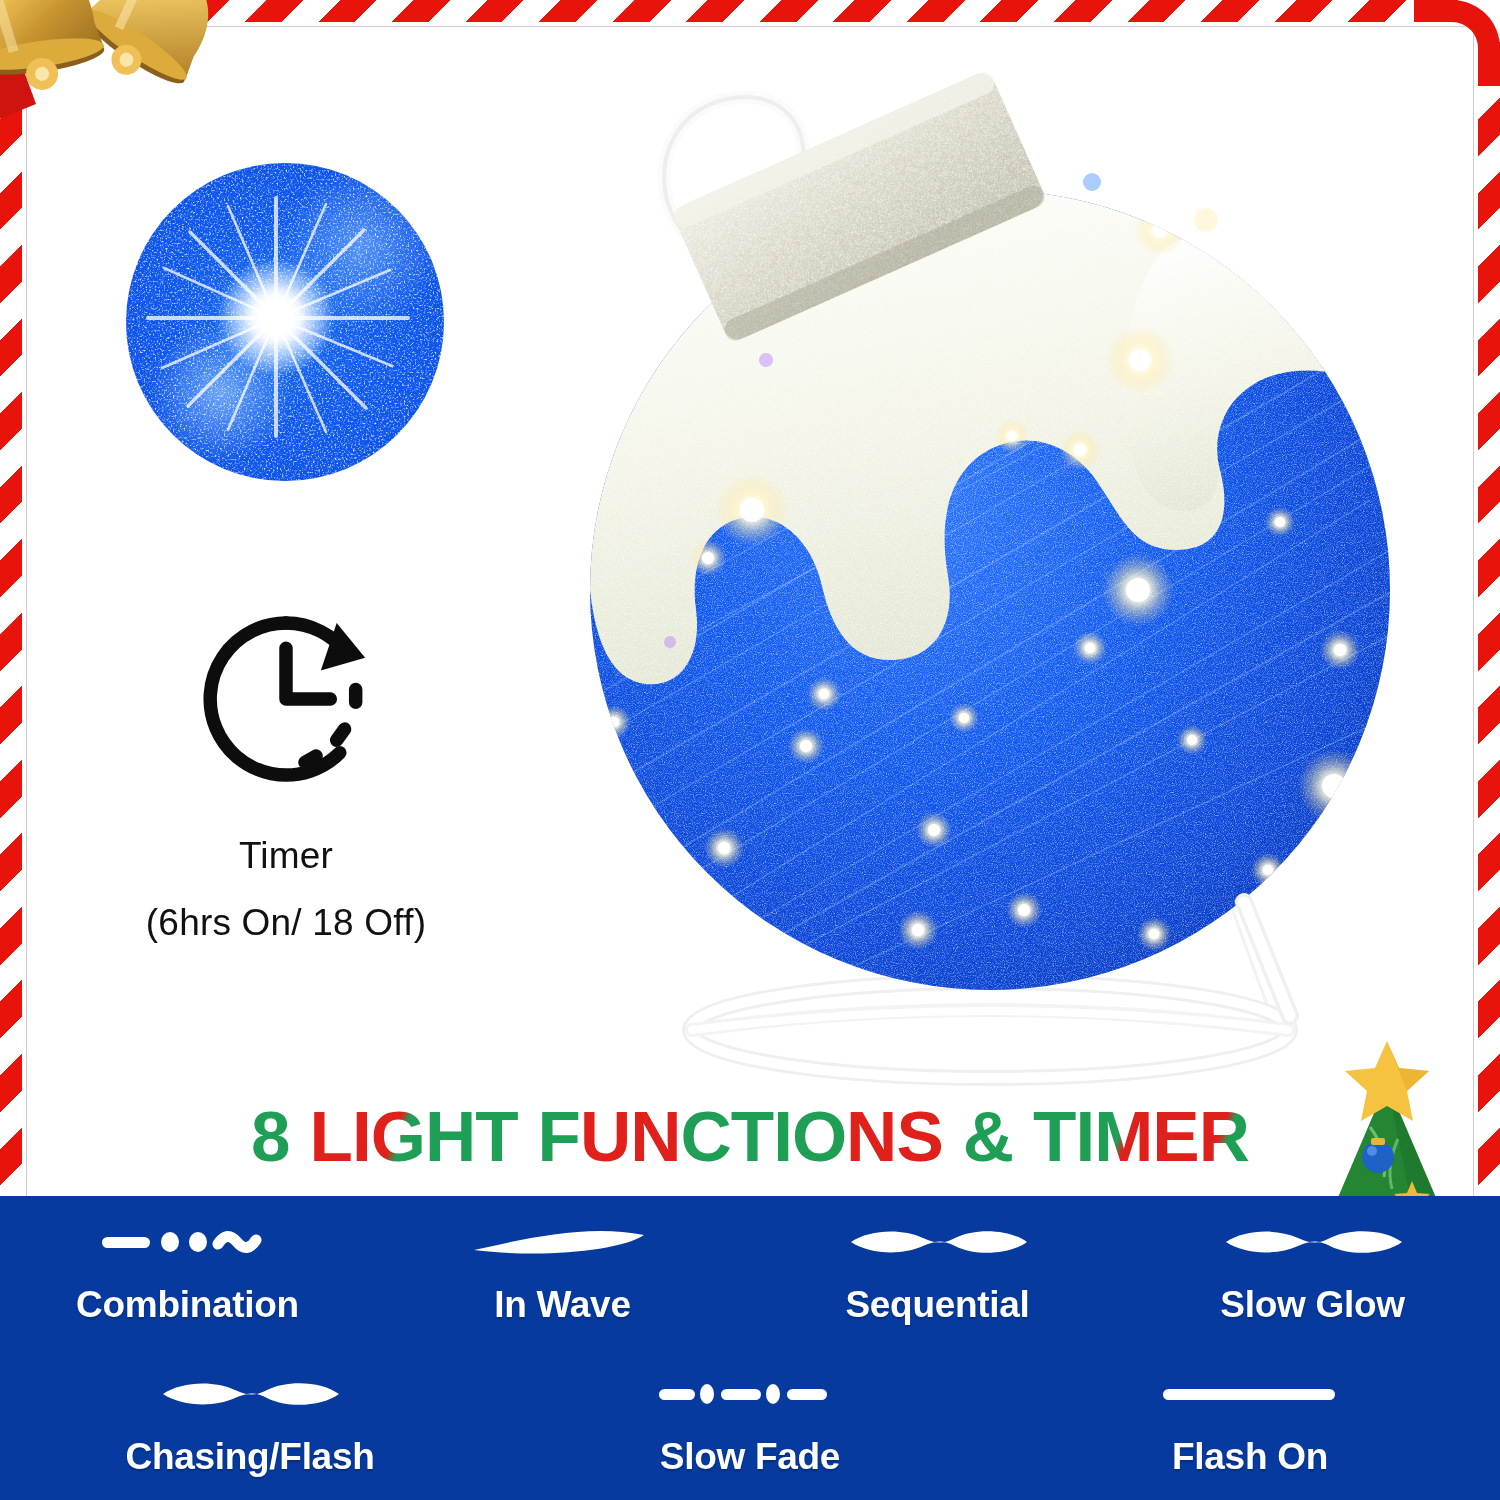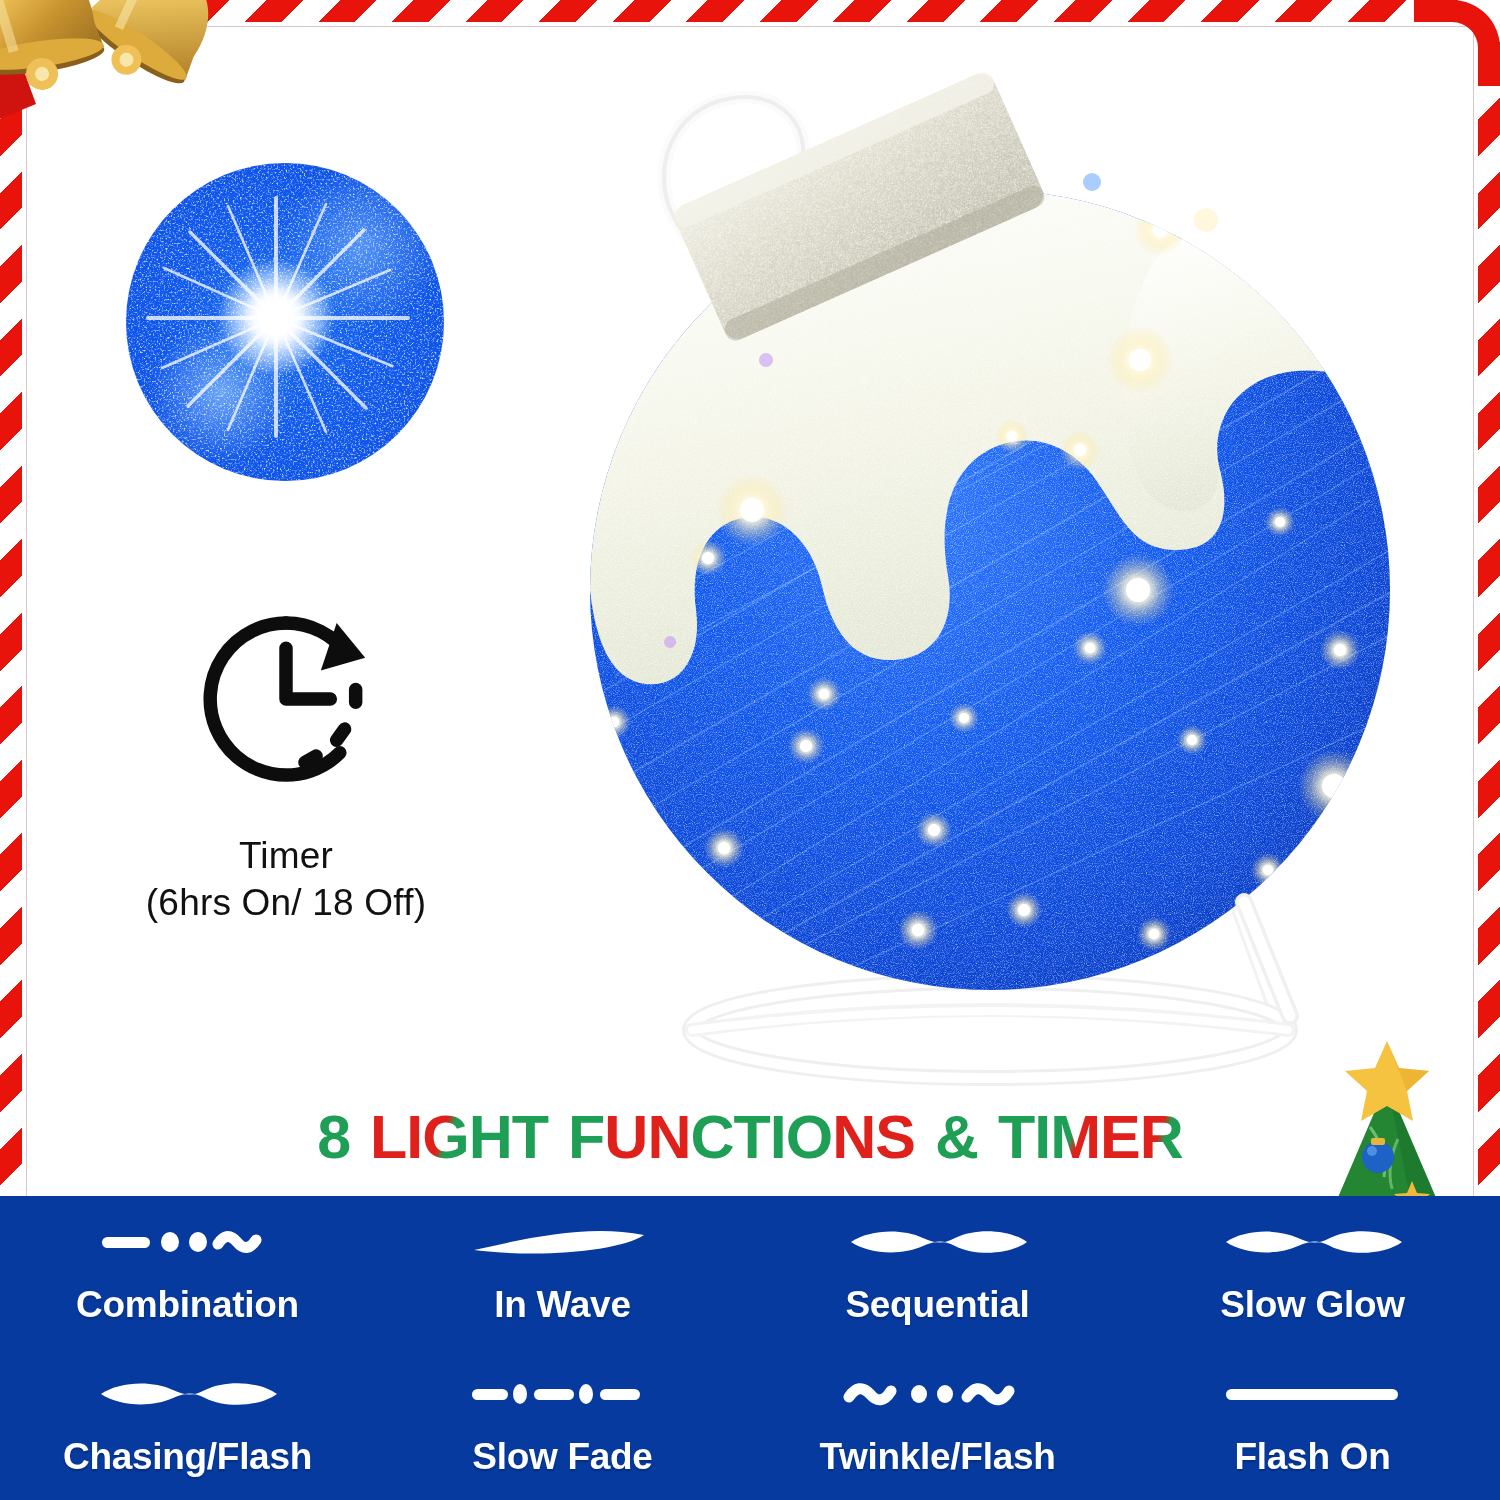--- a/index.html
+++ b/index.html
@@ -63,28 +63,28 @@
     background:
       radial-gradient(circle at 47% 48%, #ffffff 0%, #ffffff 4%, rgba(230,244,255,.95) 7%, rgba(120,190,255,.55) 14%, rgba(36,120,250,.15) 26%, rgba(10,90,245,0) 40%),
       radial-gradient(circle at 30% 72%, rgba(180,225,255,.55) 0%, rgba(40,120,250,0) 22%),
       radial-gradient(circle at 74% 26%, rgba(160,215,255,.45) 0%, rgba(40,120,250,0) 24%),
       radial-gradient(circle at 50% 50%, #1464f0 0%, #0f58ef 55%, #0b4ce0 100%);
   }
   #swatch-rays { position:absolute; inset:0; }
 
   #timer-block { position:absolute; left:96px; top:604px; width:380px; z-index:5; text-align:center; }
   #timer-icon  { width:190px; height:190px; margin:0 auto; display:block; }
-  .timer-label { font-size:37px; color:#111; line-height:1.28; letter-spacing:.2px; }
+  .timer-label { font-size:37px; color:#111; line-height:1.28; letter-spacing:.2px;margin-top:20px; }
   .timer-label.l1 { margin-top:38px; }
 
   
   #headline {
     position:absolute; left:0; right:0; top:1096px; height:82px; z-index:5;
     text-align:center; white-space:nowrap;
-    font-size:61px; font-weight:700; letter-spacing:-1px;
+    font-size:71px; font-weight:700; letter-spacing:-1px;
     font-family:"Liberation Sans", sans-serif;
     line-height:82px;
   }
   #headline span { display:inline-block; }
   .cg { color:#1f9e56; }
   .cr { color:#e0201b; }
   .cgr { background:linear-gradient(110deg,#e0201b 0%,#e0201b 44%,#1f9e56 56%,#1f9e56 100%);
          -webkit-background-clip:text; background-clip:text; color:transparent; }
   .crg { background:linear-gradient(110deg,#1f9e56 0%,#1f9e56 44%,#e0201b 56%,#e0201b 100%);
          -webkit-background-clip:text; background-clip:text; color:transparent; }
@@ -507,31 +507,20 @@
         <rect x="66" y="15" width="40" height="11" rx="5.5" style="fill:#fff"></rect>
         <ellipse cx="118" cy="20" rx="7" ry="10" style="fill:#fff"></ellipse>
         <rect x="132" y="15" width="40" height="11" rx="5.5" style="fill:#fff"></rect>
       </svg>
           </div>
           <div class="fn-label">Slow Fade</div>
         </div>
         <div class="fn-cell">
           <div class="fn-icon">
             <svg width="190" height="40" viewBox="0 0 190 40">
-        <path d="M6 23 q10 -15 21 -3 q11 13 21 -3" stroke="#fff" stroke-width="11" fill="none" stroke-linecap="round"></path>
-        <ellipse cx="76" cy="20" rx="8" ry="9" style="fill:#fff"></ellipse>
-        <ellipse cx="102" cy="20" rx="8" ry="9" style="fill:#fff"></ellipse>
-        <path d="M124 23 q10 -15 21 -3 q11 13 21 -3" stroke="#fff" stroke-width="11" fill="none" stroke-linecap="round"></path>
-      </svg>
-          </div>
-          <div class="fn-label">Twinkle/Flash</div>
-        </div>
-        <div class="fn-cell">
-          <div class="fn-icon">
-            <svg width="190" height="40" viewBox="0 0 190 40">
         <rect x="8" y="15" width="172" height="11" rx="5.5" style="fill:#fff"></rect>
       </svg>
           </div>
           <div class="fn-label">Flash On</div>
         </div>
       </div>
     </div>
 
 </div>
 

